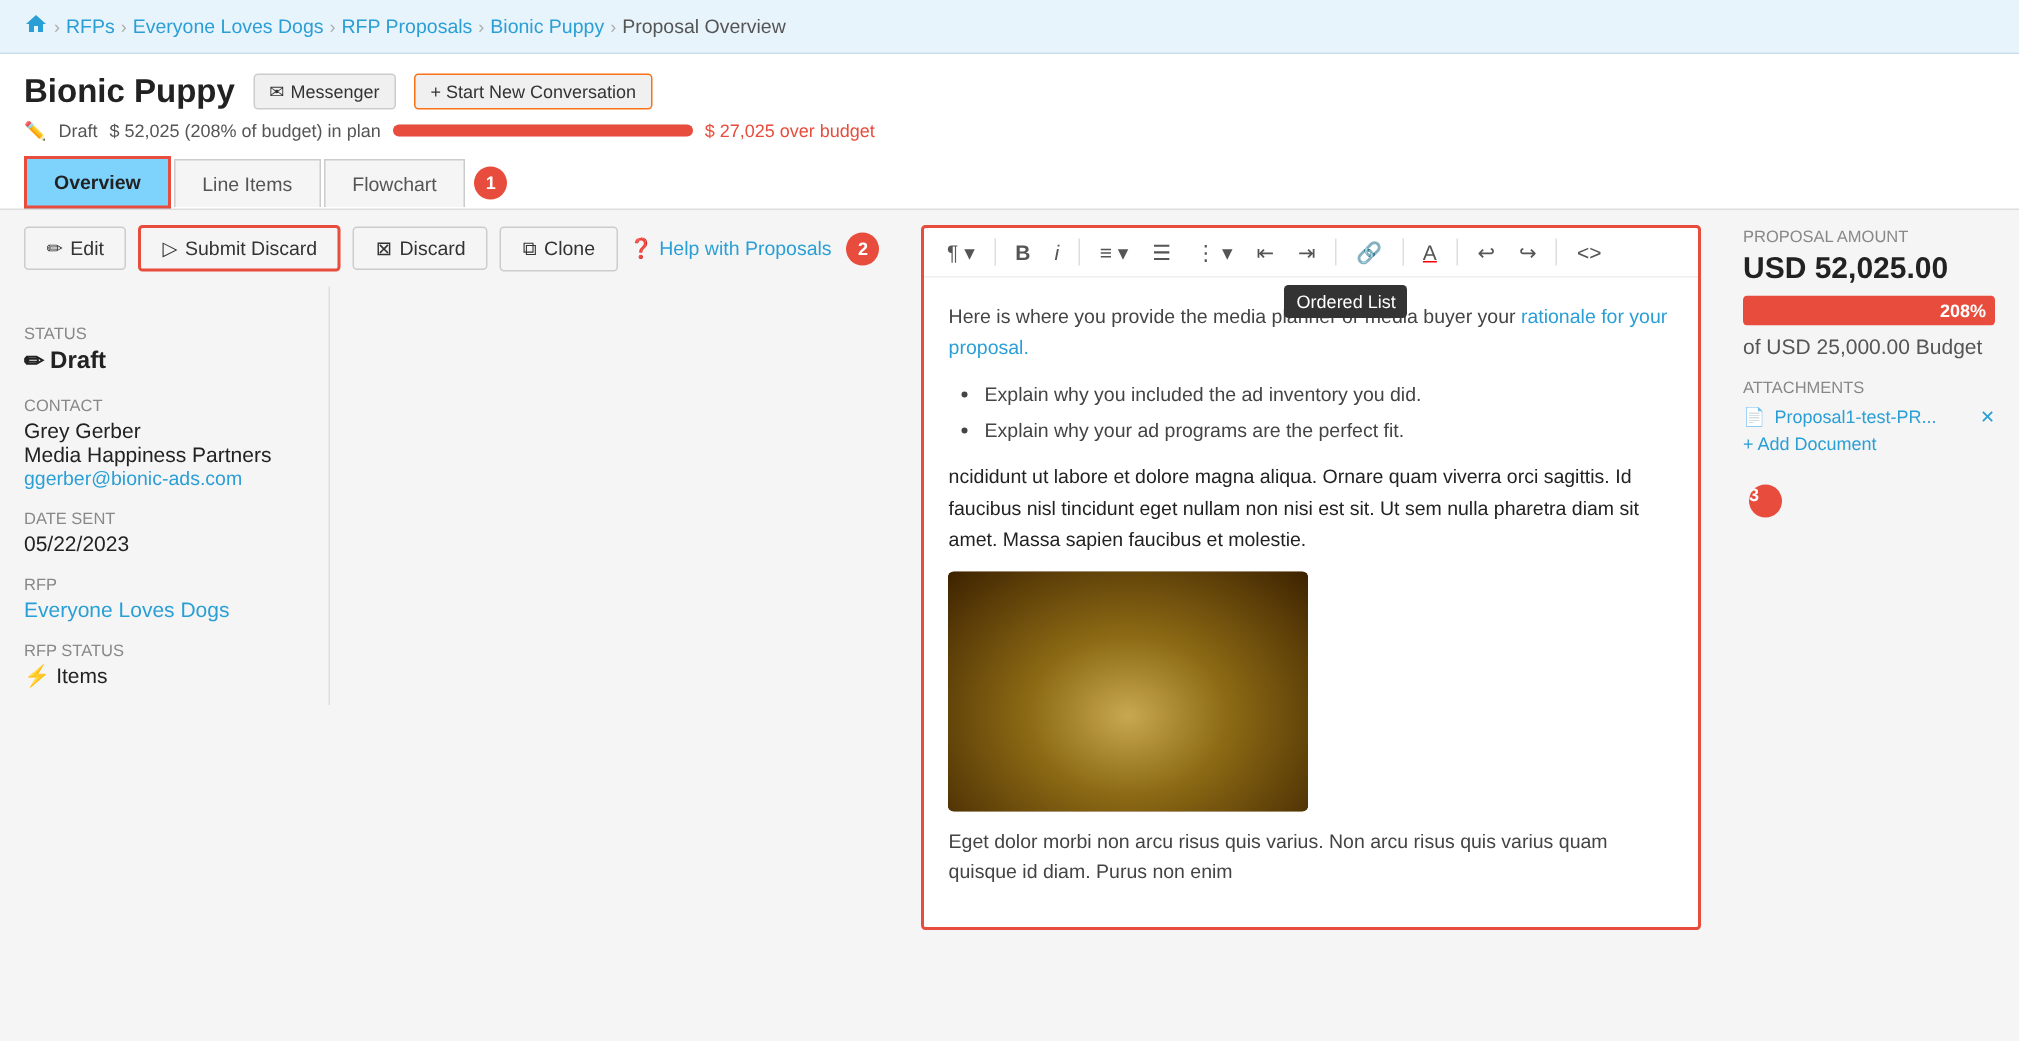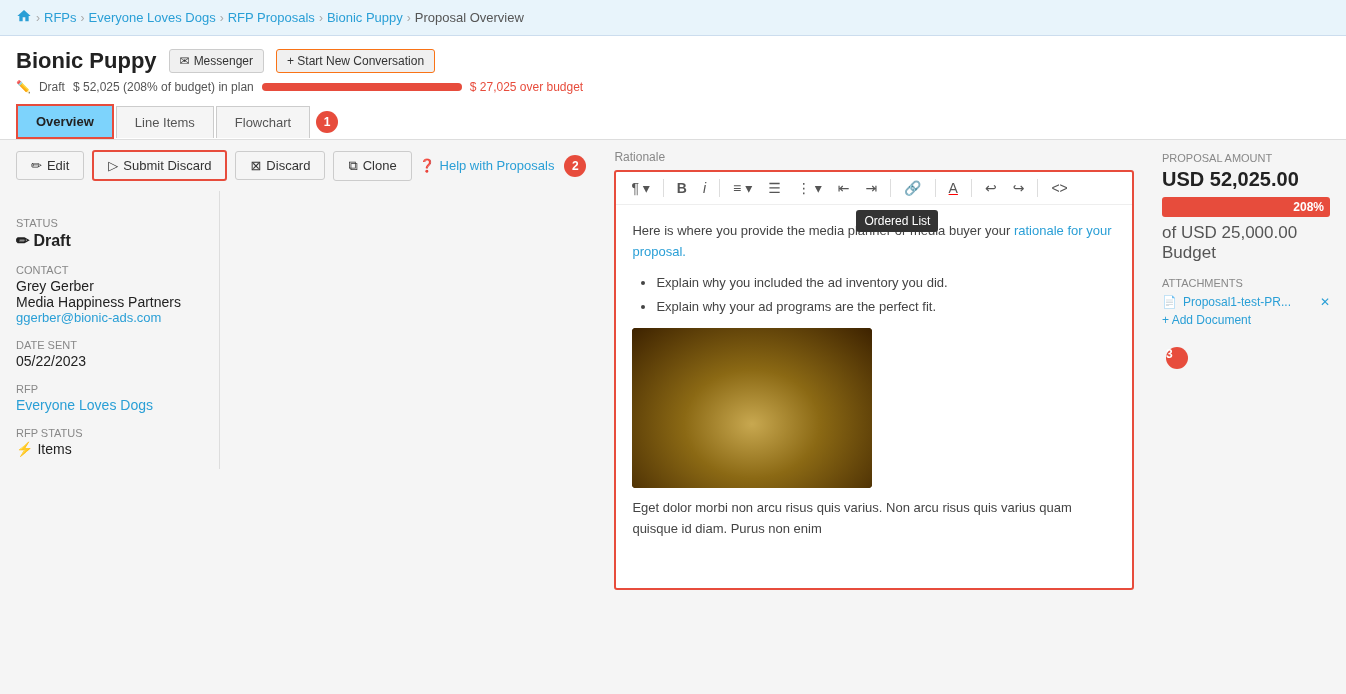--- a/index.html
+++ b/index.html
@@ -116,21 +116,21 @@
     .proposal-amount-label { font-size: 11px; color: #888; text-transform: uppercase; margin-bottom: 4px; }
     .proposal-amount { font-size: 20px; font-weight: bold; color: #222; margin-bottom: 6px; }
     .progress-bar-container {
       width: 100%; height: 20px; background: #eee; border-radius: 3px; position: relative; margin-bottom: 6px; overflow: hidden;
     }
     .progress-bar-fill {
       height: 100%; background: #e74c3c; width: 100%;
       display: flex; align-items: center; justify-content: flex-end; padding-right: 6px;
     }
     .progress-pct { color: #fff; font-size: 12px; font-weight: bold; }
-    .budget-text { font-size: 17px; color: #555; margin-bottom: 14px; }
+    .budget-text { font-size: 14px; color: #555; margin-bottom: 14px; }
 
     .attachments-label { font-size: 11px; color: #888; text-transform: uppercase; margin-bottom: 6px; }
     .attachment-item {
       display: flex; align-items: center; gap: 6px; font-size: 12px; color: #2a9fd6; margin-bottom: 4px;
     }
     .attachment-delete { color: #2a9fd6; cursor: pointer; margin-left: auto; }
     .add-document { color: #2a9fd6; cursor: pointer; font-size: 12px; }
 
     
     .annotation {
@@ -258,21 +258,20 @@
 
         <div class="sidebar-label">RFP Status</div>
         <div class="sidebar-value">
           <span>⚡</span>
           <span>Items</span>
         </div>
       </div>
     </div>
 
     <div class="center-panel">
-      <div class="rationale-label">Rationale</div>
       <div class="editor-container">
 
         <div class="editor-toolbar">
           <button class="toolbar-btn">¶ ▾</button>
           <div class="toolbar-sep"></div>
           <button class="toolbar-btn" style="font-weight:bold;">B</button>
           <button class="toolbar-btn" style="font-style:italic;">i</button>
           <div class="toolbar-sep"></div>
           <button class="toolbar-btn">≡ ▾</button>
           <button class="toolbar-btn">☰</button>
@@ -293,20 +292,21 @@
         </div>
 
         <div class="editor-body">
           <p>
             <span>Here is where you provide the media planner or media buyer your </span><span class="link-text">rationale for your proposal.</span>
           </p>
           <ul>
             <li>Explain why you included the ad inventory you did.</li>
             <li>Explain why your ad programs are the perfect fit.</li>
           </ul>
+          <p class="lorem">ncididunt ut labore et dolore magna aliqua. Ornare quam viverra orci sagittis. Id faucibus nisl tincidunt eget nullam non nisi est sit. Ut sem nulla pharetra diam sit amet. Massa sapien faucibus et molestie.</p>
 
           <div class="dog-placeholder">
             <svg width="240" height="160" viewBox="0 0 240 160" xmlns="http://www.w3.org/2000/svg">
               <defs>
                 <radialGradient id="bg" cx="50%" cy="60%" r="70%">
                   <stop offset="0%" stop-color="#c8a850"></stop>
                   <stop offset="40%" stop-color="#8B6914"></stop>
                   <stop offset="100%" stop-color="#3d2200"></stop>
                 </radialGradient>
               </defs>

